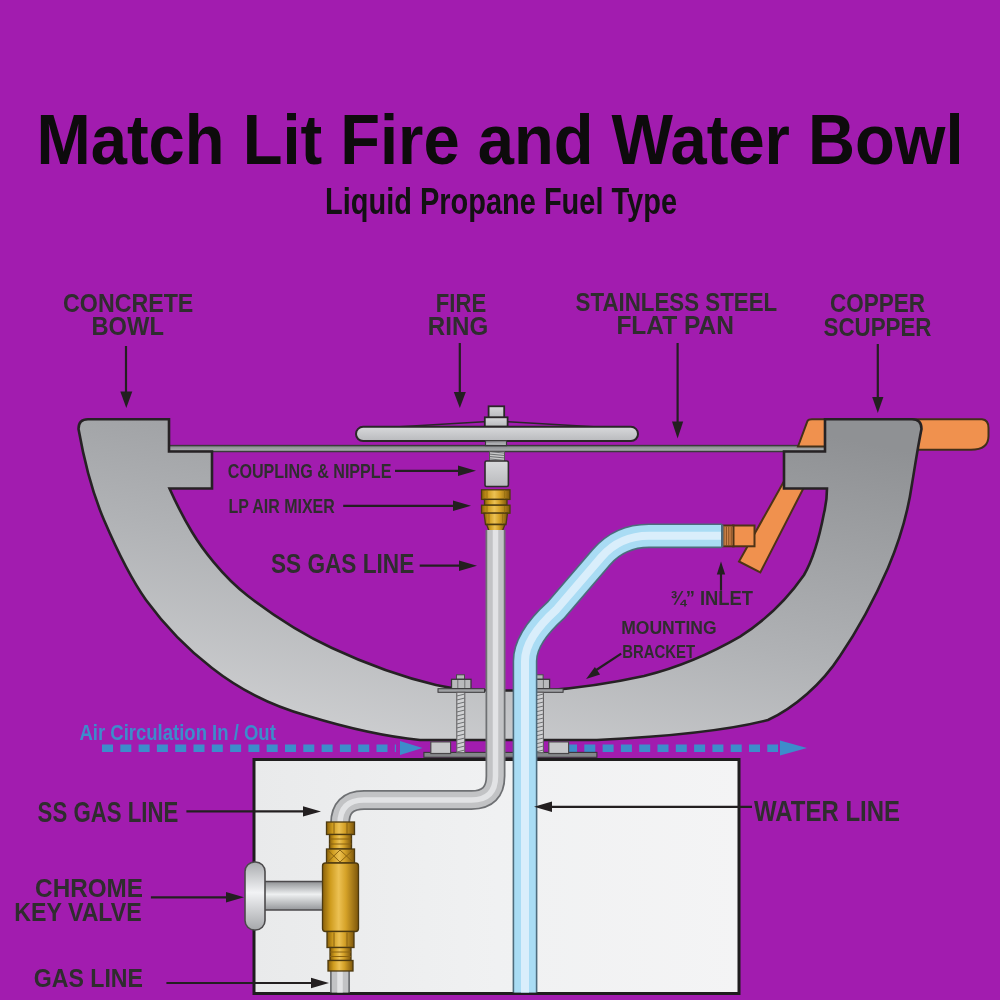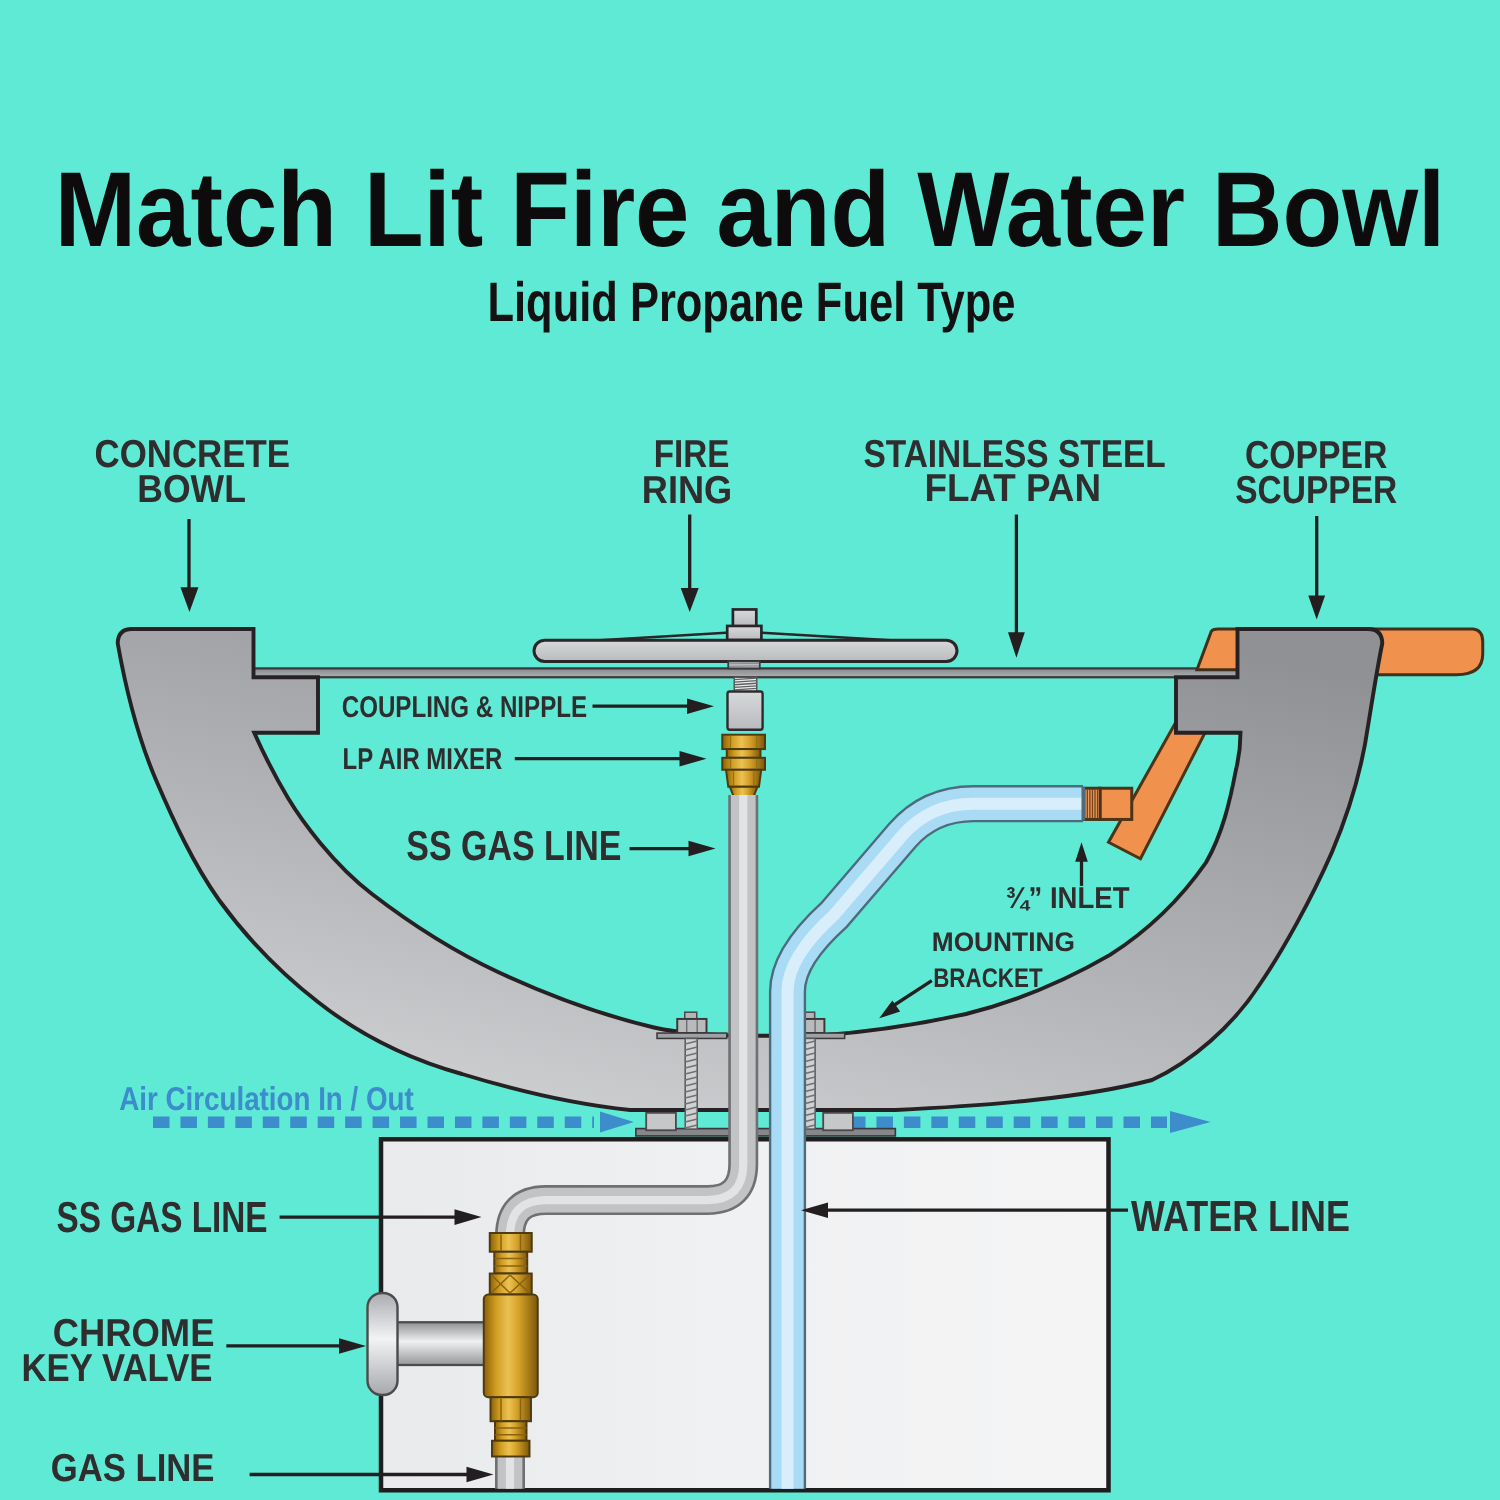--- a/index.html
+++ b/index.html
@@ -1,16 +1,16 @@
 <!DOCTYPE html>
 <html><head>
 <meta charset="utf-8">
 <style>
   html,body{margin:0;padding:0;background:#ffffff;}
-  #page{position:relative;width:1000px;height:1000px;background:#5eead4;overflow:hidden;}
+  #page{position:relative;width:1000px;height:1000px;background:#a21caf;overflow:hidden;}
   svg{display:block;}
   text{font-family:"Liberation Sans",sans-serif;font-weight:bold;}
 </style>
 </head>
 <body>
 <div id="page">
 <svg width="1000" height="1000" viewBox="0 0 1000 1000">
 <defs>
   <linearGradient id="bowlG" x1="0.8" y1="0" x2="0.25" y2="1">
     <stop offset="0" stop-color="#8f9194"></stop>

